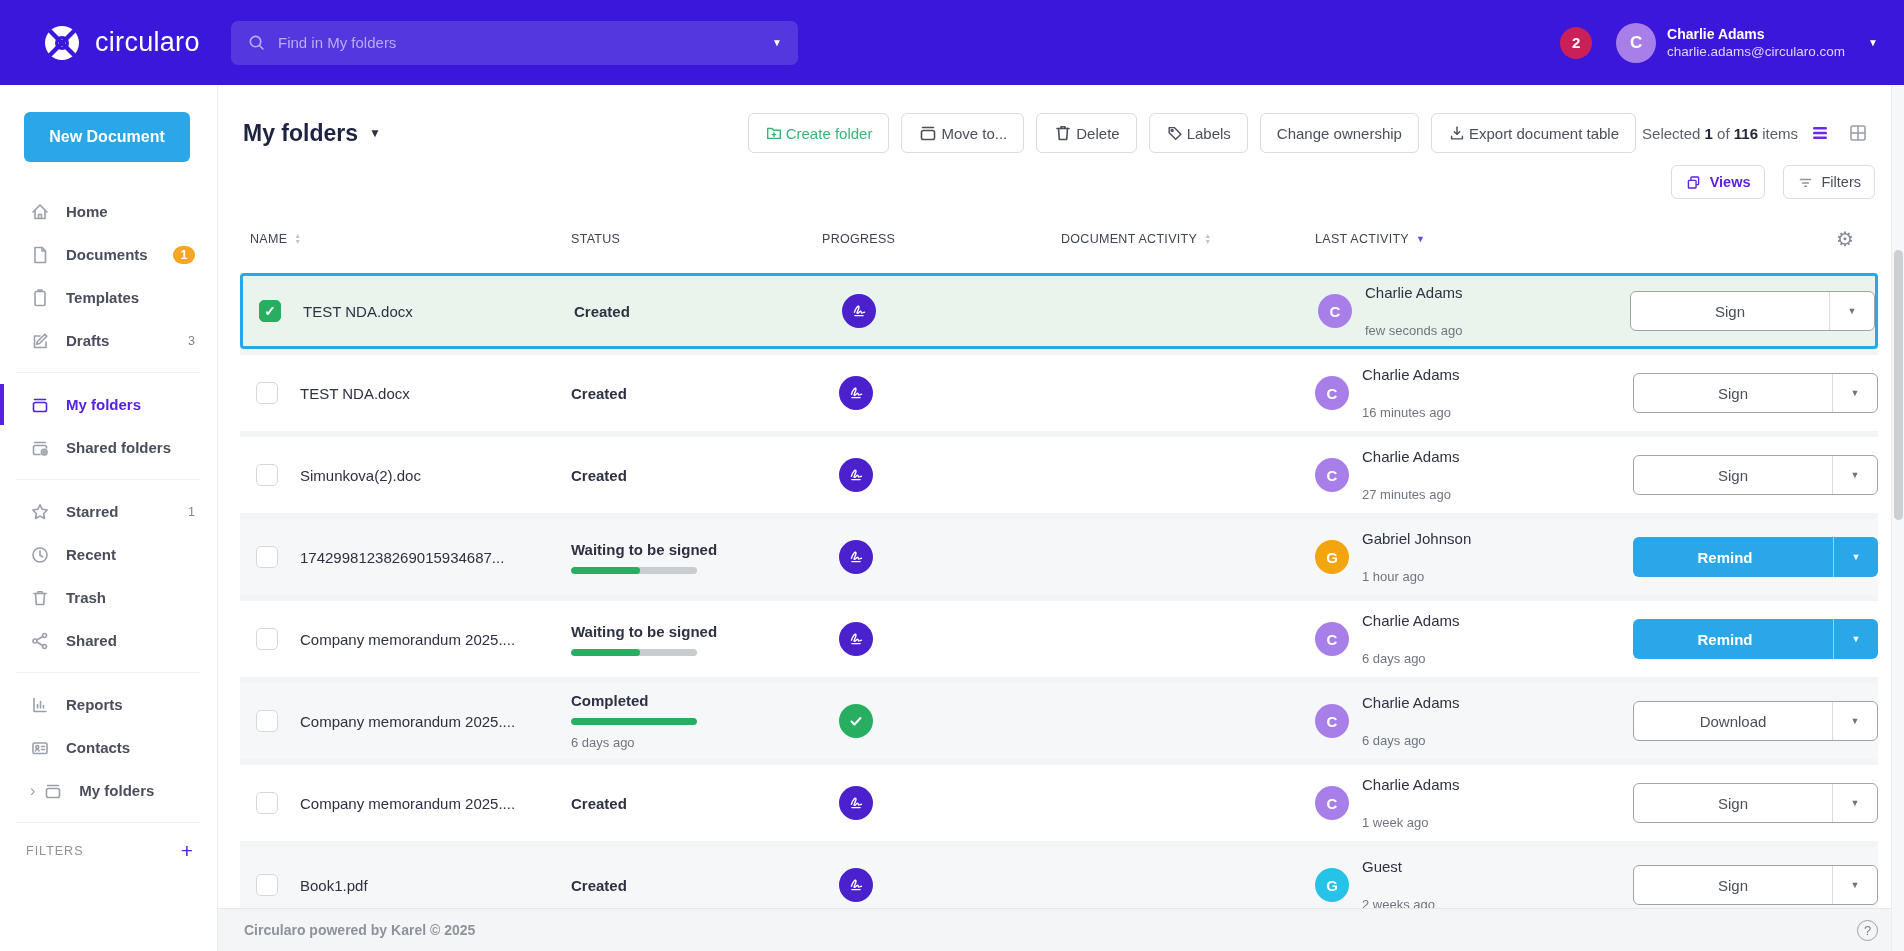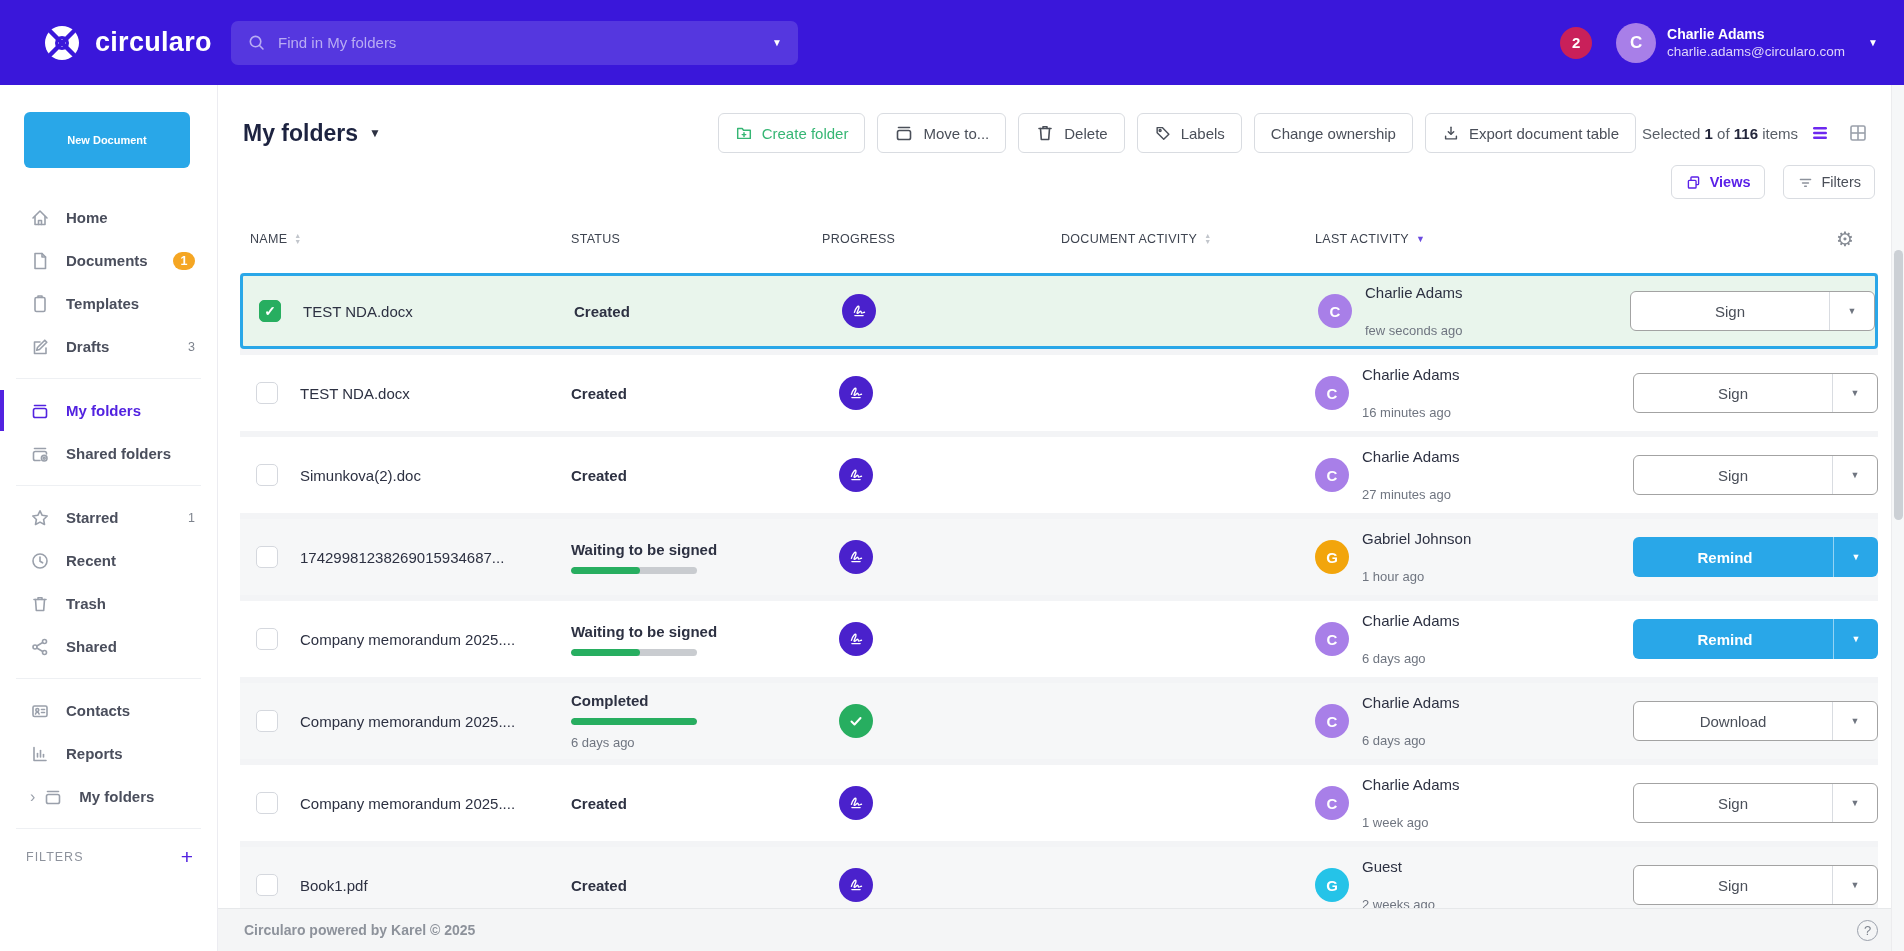--- a/index.html
+++ b/index.html
@@ -2,42 +2,42 @@
 <html style="--c-purple: #3a17da; --c-blue: #29a7e8; --c-green: #27ae60; --c-red: #c9205a; --c-active: #5222e0; --c-picon: #4a21cc; --c-selborder: #2aa7e8;"><head>
 <meta charset="utf-8">
 <style>
   * { box-sizing: border-box; margin: 0; padding: 0; }
   html,body { width:1904px; height:951px; overflow:hidden; background:#fff;
     font-family:"Liberation Sans", sans-serif; }
 
   
   .topbar { height:85px; background:var(--c-purple,#3a17da); display:flex; align-items:center; }
   .logo { display:flex; align-items:center; gap:13px; margin-left:42px; width:176px; flex:none; }
-  .brand { color:#fff; font-size:27px; font-weight:bold; letter-spacing:.3px; }
+  .brand { color:#fff; font-size:27px; font-weight:normal; letter-spacing:.3px; }
   .search { margin-left:13px; width:567px; height:44px; background:rgba(255,255,255,.14);
     border-radius:7px; display:flex; align-items:center; padding:0 16px; }
   .search-placeholder { color:#b9acf3; font-size:15px; margin-left:12px; flex:1; }
   .search-caret { color:#fff; font-size:10px; }
   .topbar-right { margin-left:auto; display:flex; align-items:center; margin-right:26px; gap:24px; }
   .notif { width:32px; height:32px; border-radius:50%; background:var(--c-red,#c9205a); color:#fff;
     font-weight:bold; font-size:15px; display:flex; align-items:center; justify-content:center; }
   .userblock { display:flex; align-items:center; gap:11px; }
   .avatar-lg { width:40px; height:40px; border-radius:50%; background:#a87fe8; color:#fff;
     font-weight:bold; font-size:17px; display:flex; align-items:center; justify-content:center; }
   .user-name { color:#fff; font-size:14px; font-weight:bold; line-height:18px; }
   .user-email { color:#ded5fa; font-size:13.5px; line-height:17px; }
   .user-caret { color:#fff; font-size:10px; margin-left:12px; }
 
   
   .app { display:flex; height:866px; }
 
   
   .sidebar { width:218px; flex:none; background:#fff; border-right:1px solid #ececf1; padding-top:27px; }
-  .new-doc { display:block; margin-left:24px; width:166px; height:56px; background:var(--c-blue,#29a7e8);
-    color:#fff; border:none; border-radius:6px; font-size:11px; font-weight:bold;
+  .new-doc { display:block; margin-left:24px; width:166px; height:50px; background:var(--c-blue,#29a7e8);
+    color:#fff; border:none; border-radius:6px; font-size:16px; font-weight:bold;
     font-family:inherit; cursor:pointer; }
   .nav { margin-top:28px; }
   .nav-item { position:relative; height:43px; display:flex; align-items:center; padding-left:30px;
     gap:16px; color:#9aa0ab; cursor:pointer; }
   .nav-item .nlabel { font-size:15px; font-weight:bold; color:#4a4e5c; }
   .nav-item.active { color:var(--c-active,#5222e0); }
   .nav-item.active .nlabel { color:var(--c-active,#5222e0); }
   .nav-item.active::before { content:''; position:absolute; left:0; top:1px; bottom:1px; width:4px;
     background:var(--c-active,#5222e0); }
   .nav-badge { margin-left:auto; margin-right:22px; font-size:12.5px; }
@@ -52,21 +52,21 @@
   .filters-plus { color:var(--c-active,#5222e0); font-size:21px; font-weight:normal; cursor:pointer; }
 
   
   .main { flex:1; position:relative; background:#fff; overflow:hidden; }
   .page-header { display:flex; align-items:center; padding:28px 36px 0 25px; }
   .page-title { display:flex; align-items:center; gap:11px; font-size:23px; font-weight:bold;
     color:#1d2340; cursor:pointer; }
   .title-caret { font-size:12px; color:#2d3142; }
   .toolbar { margin-left:auto; display:flex; align-items:center; gap:12px; }
   .btn { height:40px; border:1px solid #d9dce1; background:#fff; border-radius:6px; font-size:15px;
-    color:#4a4f59; display:inline-flex; align-items:center; gap:9px; padding:0 16px;
+    color:#4a4f59; display:inline-flex; align-items:center; gap:3px; padding:0 16px;
     font-family:inherit; cursor:pointer; white-space:nowrap; }
   .btn.green { color:#36b674; }
   .btn .bicon { display:flex; align-items:center; }
   .selected-info { font-size:15px; color:#5a6068; margin:0 6px; white-space:nowrap; }
   .selected-info b { color:#23263b; }
   .viewtoggle { display:flex; align-items:center; gap:18px; margin-left:6px; }
   .vt { cursor:pointer; display:flex; }
   .views-row { display:flex; justify-content:flex-end; gap:18px; padding:12px 29px 0 0; }
   .btn.small { height:34px; font-size:14.5px; padding:0 13px; gap:8px; }
   .btn .views-txt { color:#5b21e8; font-weight:bold; }
@@ -272,39 +272,39 @@
               <line x1="6.8" y1="9" x2="12.7" y2="5.5"></line>
               <line x1="6.8" y1="11" x2="12.7" y2="14.5"></line>
             </svg>
           </span>
           <span class="nlabel">Shared</span>
         </div>
         <div class="sdivider"></div>
         <div class="nav-item">
           <span style="display:flex">
             <svg width="20" height="20" viewBox="0 0 20 20" fill="none" stroke="currentColor" stroke-width="1.6" stroke-linecap="round" stroke-linejoin="round">
+              <path d="M4 3.5v13h12"></path>
+              <line x1="7.5" y1="13" x2="7.5" y2="9.5"></line>
+              <line x1="10.5" y1="13" x2="10.5" y2="6.5"></line>
+              <line x1="13.5" y1="13" x2="13.5" y2="10.5"></line>
+            </svg>
+          </span>
+          <span class="nlabel">Reports</span>
+        </div>
+        <div class="nav-item">
+          <span style="display:flex">
+            <svg width="20" height="20" viewBox="0 0 20 20" fill="none" stroke="currentColor" stroke-width="1.6" stroke-linecap="round" stroke-linejoin="round">
               <rect x="3" y="5" width="14" height="10.5" rx="1.5"></rect>
               <circle cx="7.3" cy="9" r="1.5"></circle>
               <path d="M5.5 13c.4-1.2 1-1.7 1.8-1.7s1.4.5 1.8 1.7"></path>
               <line x1="11.5" y1="8.5" x2="14.5" y2="8.5"></line>
               <line x1="11.5" y1="11.5" x2="14.5" y2="11.5"></line>
             </svg>
           </span>
           <span class="nlabel">Contacts</span>
-        </div>
-        <div class="nav-item">
-          <span style="display:flex">
-            <svg width="20" height="20" viewBox="0 0 20 20" fill="none" stroke="currentColor" stroke-width="1.6" stroke-linecap="round" stroke-linejoin="round">
-              <path d="M4 3.5v13h12"></path>
-              <line x1="7.5" y1="13" x2="7.5" y2="9.5"></line>
-              <line x1="10.5" y1="13" x2="10.5" y2="6.5"></line>
-              <line x1="13.5" y1="13" x2="13.5" y2="10.5"></line>
-            </svg>
-          </span>
-          <span class="nlabel">Reports</span>
         </div>
         <div class="nav-item">
           <span class="tree-chevron">›</span>
           <span style="display:flex">
             <svg width="20" height="20" viewBox="0 0 20 20" fill="none" stroke="currentColor" stroke-width="1.6" stroke-linecap="round" stroke-linejoin="round">
               <line x1="4.5" y1="4.5" x2="15.5" y2="4.5"></line>
               <rect x="3.5" y="7.5" width="13" height="9" rx="1.8"></rect>
             </svg>
           </span>
           <span class="nlabel">My folders</span>

